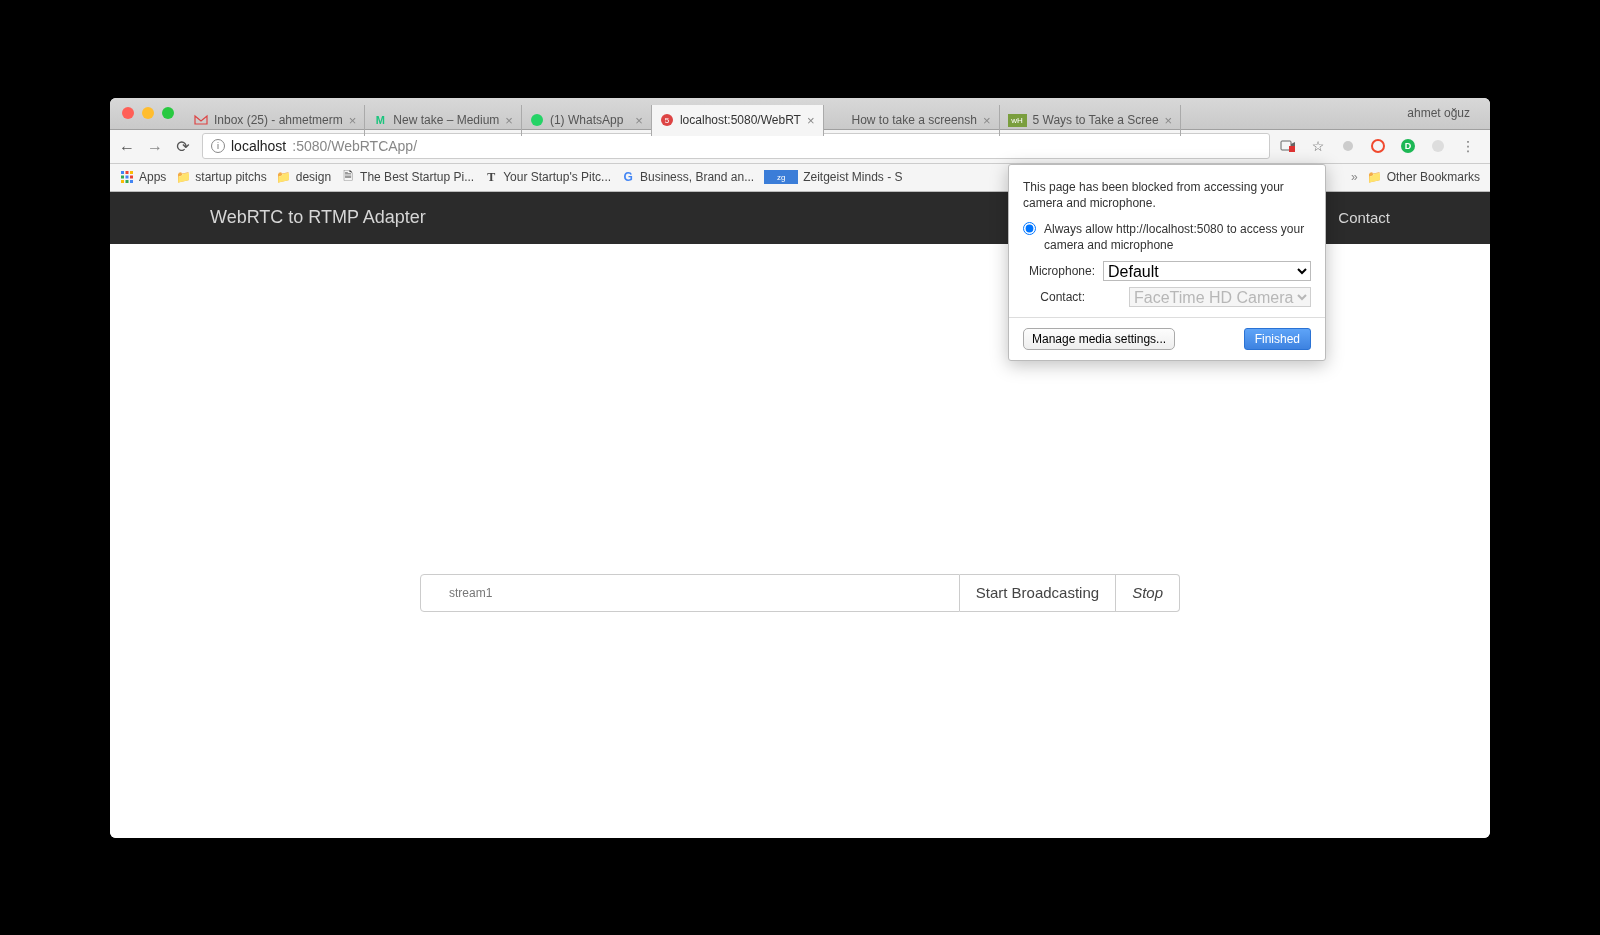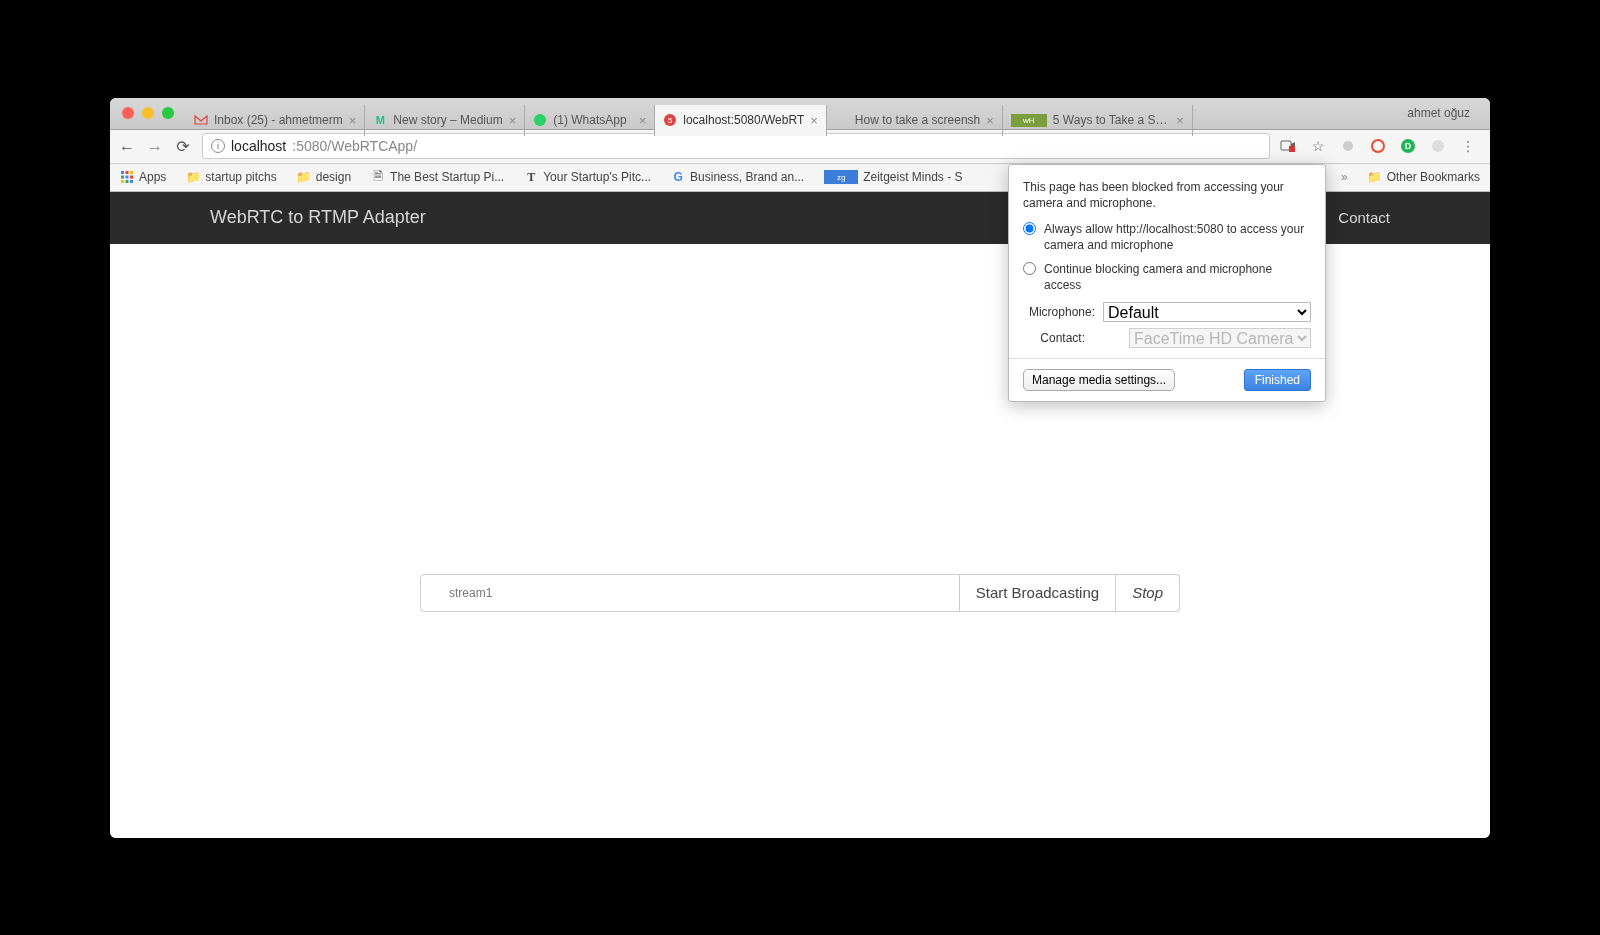--- a/index.html
+++ b/index.html
@@ -107,21 +107,21 @@
 
 .bookmarks-bar {
   height: 28px;
   background: #f5f5f5;
   display: flex;
   align-items: center;
   padding: 0 10px;
   border-bottom: 1px solid #bbb;
   font-size: 12px;
   color: #444;
-  gap: 20px;
+  gap: 10px;
 }
 .bm { display: flex; align-items: center; gap: 5px; white-space: nowrap; cursor: default; }
 .bm .ico { width: 14px; height: 14px; display:flex; align-items:center; justify-content:center; }
 .bm-spacer { flex: 1; }
 .folder-ico { color: #888; }
 
 
 .page {
   background: #fff;
   height: calc(100% - 94px);
@@ -230,21 +230,21 @@
         <span class="fav">
             <svg width="14" height="14">
               <path d="M1 3 L7 8 L13 3 V11 H1 Z" fill="none" stroke="#d44" stroke-width="1.2"></path>
             </svg>
           </span>
         <span class="title">Inbox (25) - ahmetmerm</span>
         <span class="close">×</span>
       </div>
       <div class="tab">
         <span class="fav" style="color:#1bc47d;font-weight:bold;font-size:11px;">M</span>
-        <span class="title">New story – Medium</span>
+        <span class="title">New take – Medium</span>
         <span class="close">×</span>
       </div>
       <div class="tab">
         <span class="fav">
             <span style="width:12px;height:12px;background:#25d366;border-radius:50%;display:block;"></span>
           </span>
         <span class="title">(1) WhatsApp</span>
         <span class="close">×</span>
       </div>
       <div class="tab active">
@@ -253,21 +253,21 @@
           </span>
         <span class="title">localhost:5080/WebRT</span>
         <span class="close">×</span>
       </div>
       <div class="tab">
         <span class="fav" style="color:#555;"></span>
         <span class="title">How to take a screensh</span>
         <span class="close">×</span>
       </div>
       <div class="tab">
-        <span class="fav" style="background:#7a9e3e;color:#fff;font-size:8px;width:36px;height:13px;display:flex;align-items:center;justify-content:center;">wH</span>
+        <span class="fav" style="background:#7a9e3e;color:#fff;font-size:8px;width:19px;height:13px;display:flex;align-items:center;justify-content:center;">wH</span>
         <span class="title">5 Ways to Take a Scree</span>
         <span class="close">×</span>
       </div>
     </div>
     <div class="profile-name">ahmet oğuz</div>
   </div>
 
   <div class="toolbar">
     <div class="nav-btn enabled">←</div>
     <div class="nav-btn">→</div>
@@ -364,24 +364,20 @@
       </div>
     </div>
   </div>
 
   <div class="perm-popup">
     <div class="msg">This page has been blocked from accessing your camera and microphone.</div>
     <label class="radio-row">
       <input type="radio" name="perm" checked="" style="">
       <span>Always allow http://localhost:5080 to access your camera and microphone</span>
     </label>
-    <label class="radio-row">
-      <input type="radio" name="perm" style="">
-      <span>Continue blocking camera and microphone access</span>
-    </label>
     <div class="select-row">
       <label>Microphone:</label>
       <select>
         <option>Default</option>
       </select>
     </div>
     <div class="select-row">
       <label>Contact:</label>
       <select class="disabled" disabled="">
         <option>FaceTime HD Camera</option>

